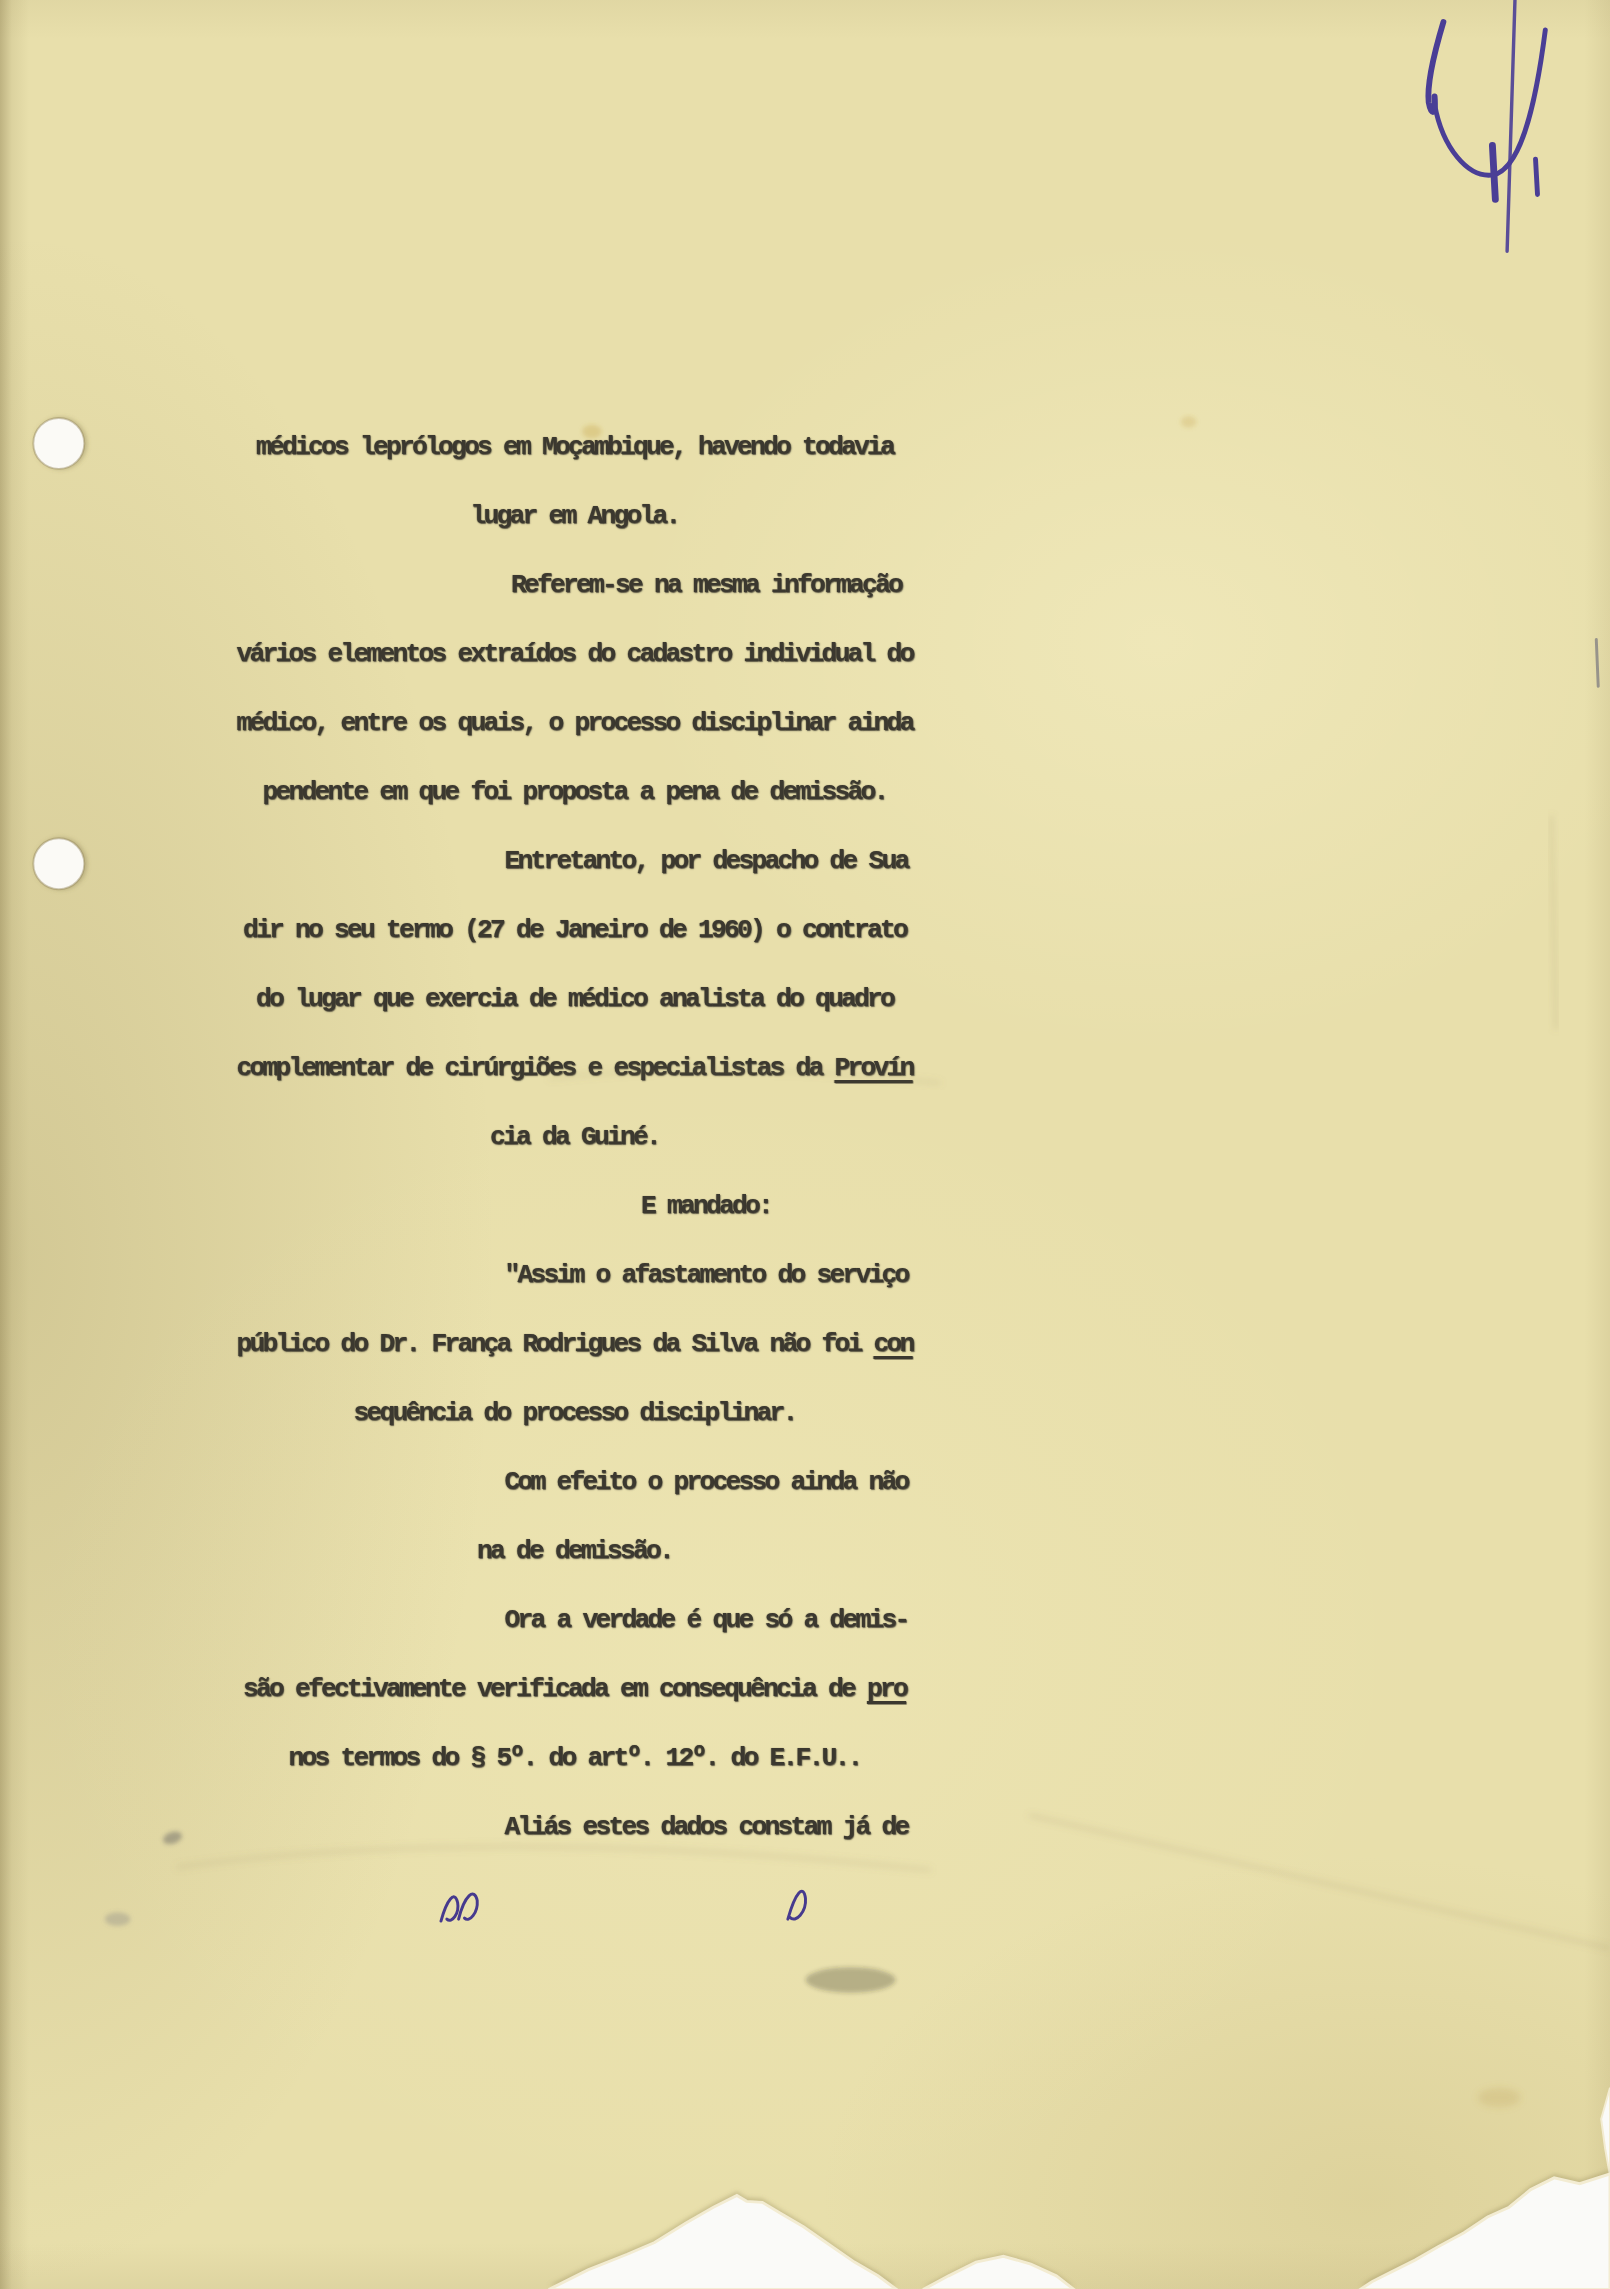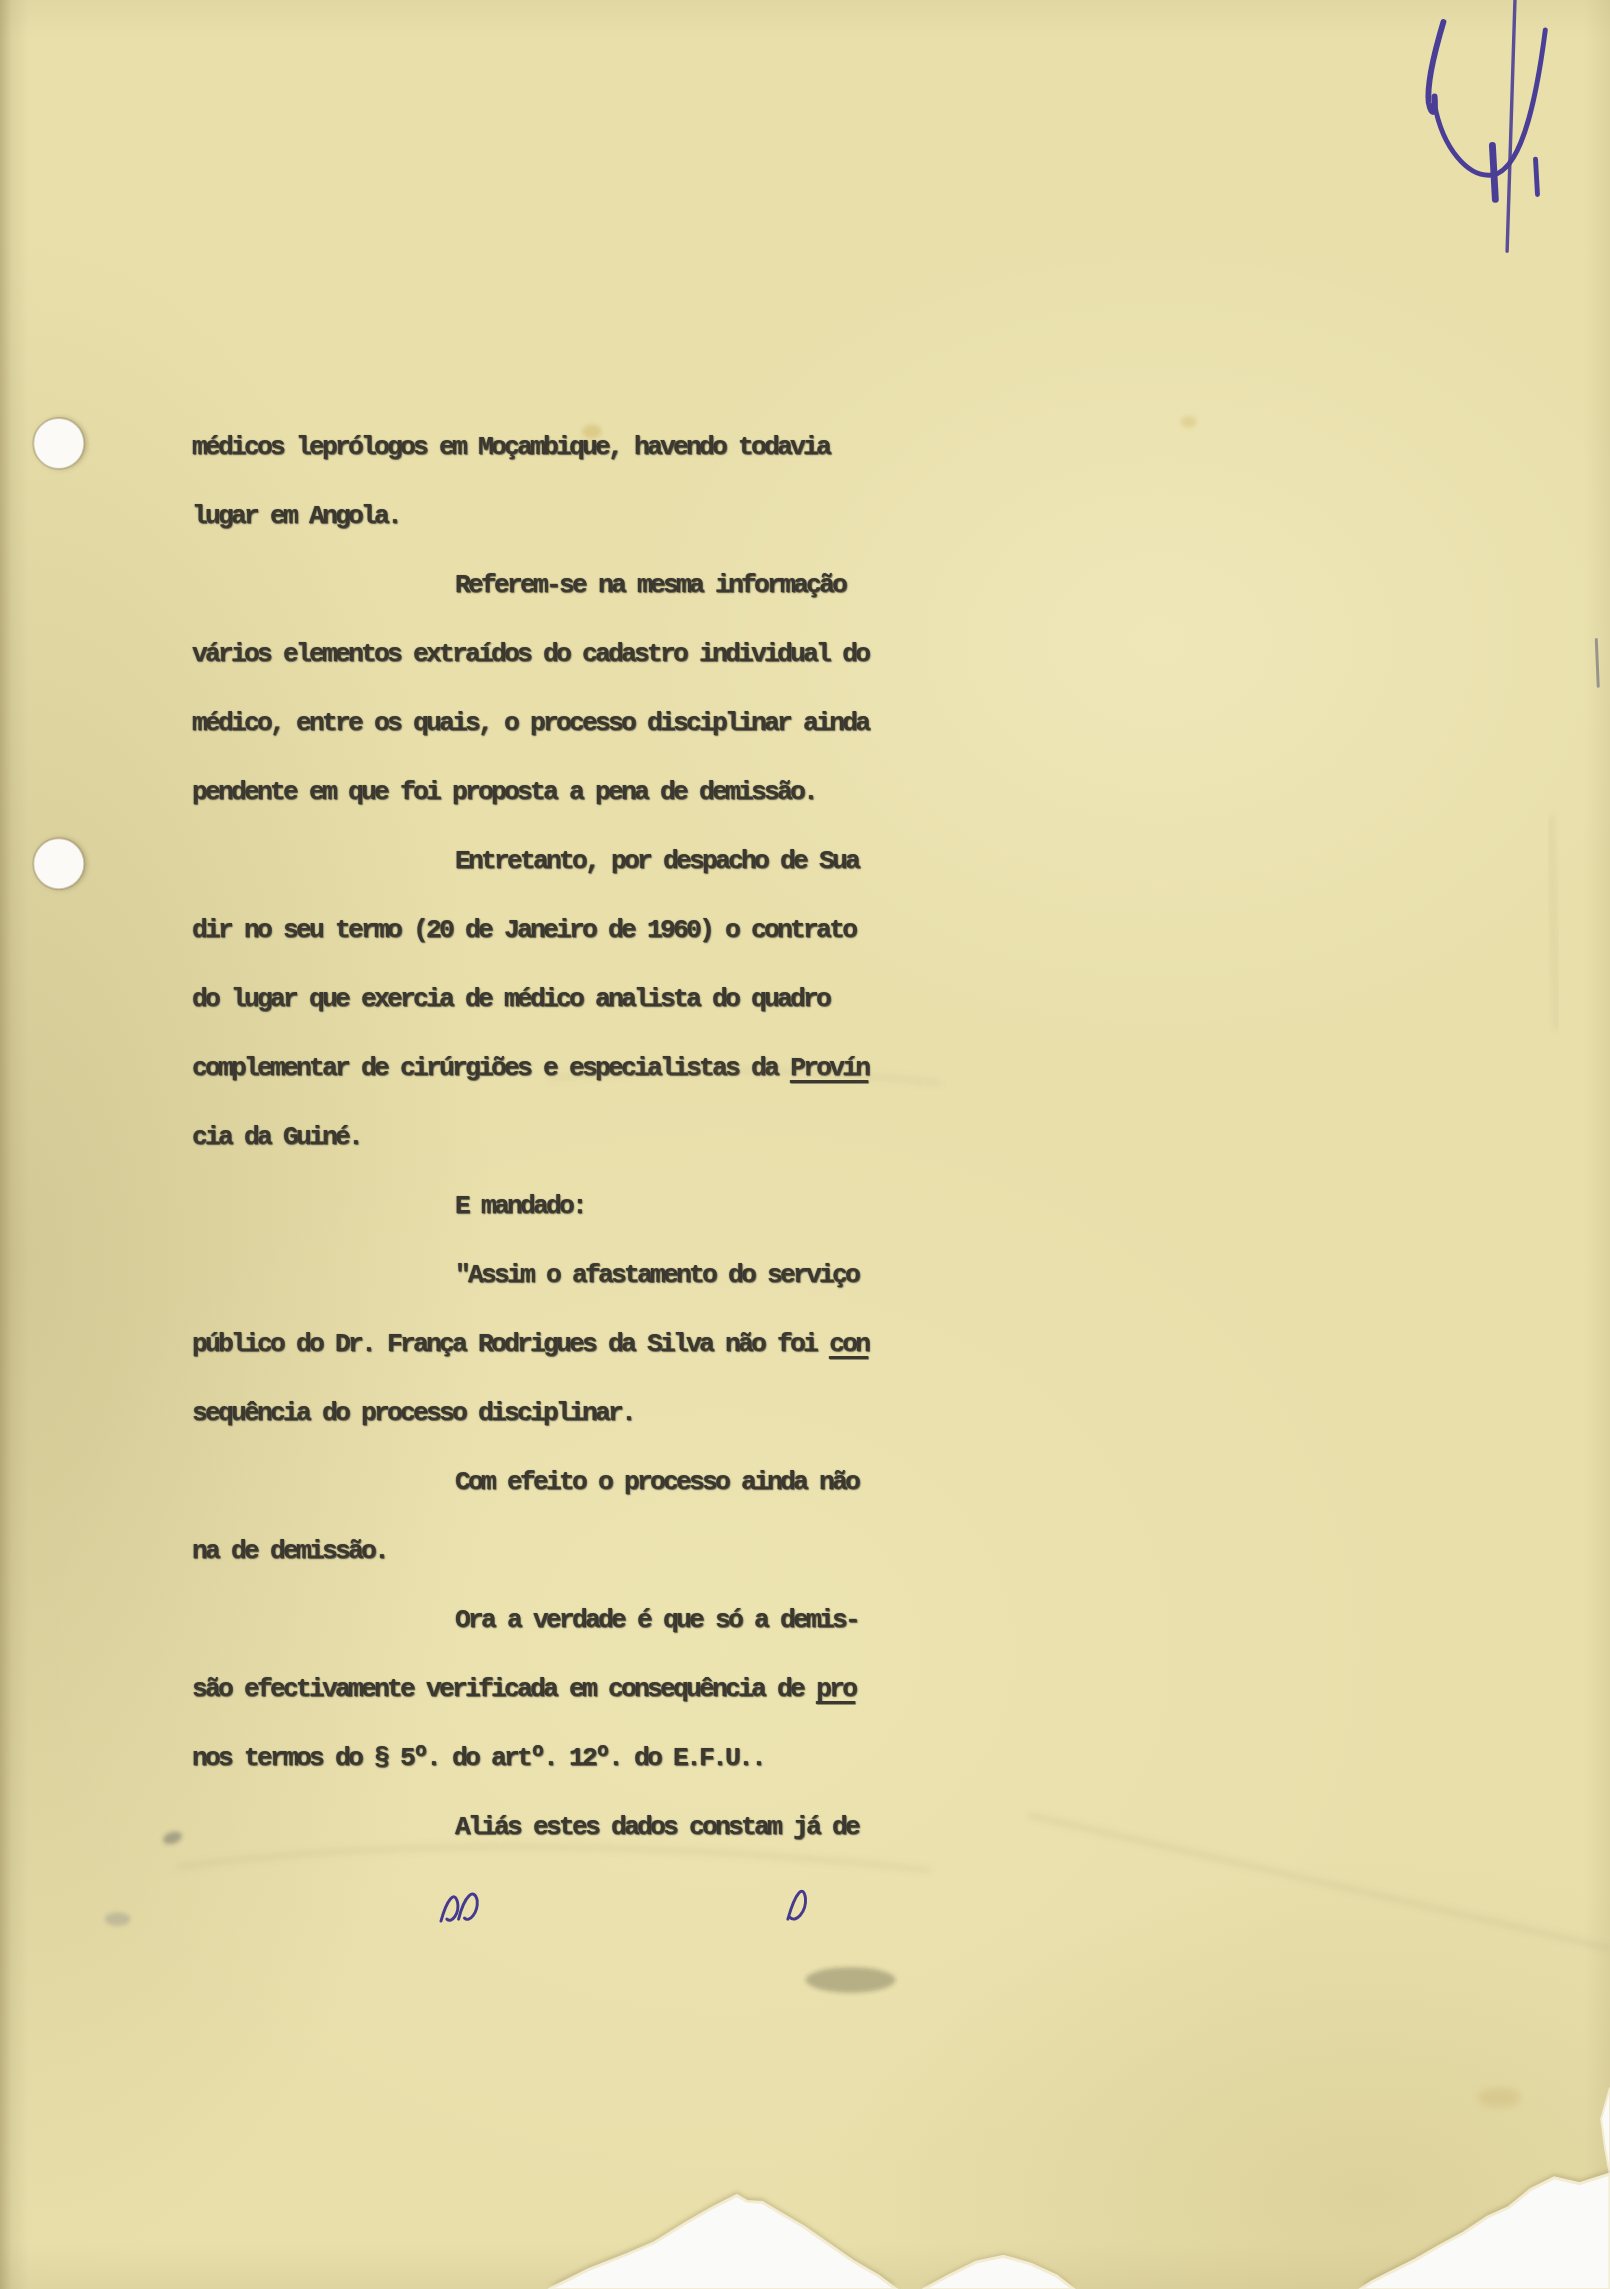--- a/index.html
+++ b/index.html
@@ -14,40 +14,40 @@
       radial-gradient(ellipse 784px 490px at 85% 96%, rgba(190,172,110,0.25), transparent 70%),
       linear-gradient(90deg, rgba(110,95,50,0.35) 0px, rgba(110,95,50,0.10) 11.8px, rgba(110,95,50,0.0) 29px),
       linear-gradient(270deg, rgba(150,135,85,0.14) 0px, rgba(150,135,85,0.0) 25.5px),
       linear-gradient(0deg, rgba(150,135,85,0.12) 0px, rgba(150,135,85,0.0) 47px),
       linear-gradient(180deg, rgba(160,145,95,0.10) 0px, rgba(160,145,95,0.0) 39px);
   }
   
   .typed-text{position:absolute;left:192px;top:431px;width:765px;filter:blur(0.4px);}
   .line{height:69px;white-space:pre;font-weight:700;font-size:26.5px;line-height:33px;
         letter-spacing:-2.9px;color:#3b382f;
-        text-shadow:0.6px 0.6px 1.3px rgba(60,56,46,0.85), -0.5px 0 1px rgba(60,56,46,0.40);}
+        text-shadow:0.6px 0.6px 1.3px rgba(60,56,46,0.85), -0.5px 0 1px rgba(60,56,46,0.40);text-align:center;}
   .line.indent{padding-left:263px;}
   .line u{text-decoration-thickness:2.5px;text-underline-offset:4.9px;}
   .overlay{position:absolute;inset:0;pointer-events:none;}
 </style>
 </head>
 <body>
 
 <div class="stage">
   <div class="paper"></div>
 
   <div class="typed-text">
       <div class="line"><span>médicos leprólogos em Moçambique, havendo todavia</span></div>
       <div class="line"><span>lugar em Angola.</span></div>
       <div class="line indent"><span>Referem-se na mesma informação</span></div>
       <div class="line"><span>vários elementos extraídos do cadastro individual do</span></div>
       <div class="line"><span>médico, entre os quais, o processo disciplinar ainda</span></div>
       <div class="line"><span>pendente em que foi proposta a pena de demissão.</span></div>
       <div class="line indent"><span>Entretanto, por despacho de Sua</span></div>
-      <div class="line"><span>dir no seu termo (20 de Janeiro de 1960) o contrato</span></div>
+      <div class="line"><span>dir no seu termo (27 de Janeiro de 1960) o contrato</span></div>
       <div class="line"><span>do lugar que exercia de médico analista do quadro</span></div>
       <div class="line"><span>complementar de cirúrgiões e especialistas da </span><u>Provín</u></div>
       <div class="line"><span>cia da Guiné.</span></div>
       <div class="line indent"><span>E mandado:</span></div>
       <div class="line indent"><span>"Assim o afastamento do serviço</span></div>
       <div class="line"><span>público do Dr. França Rodrigues da Silva não foi </span><u>con</u></div>
       <div class="line"><span>sequência do processo disciplinar.</span></div>
       <div class="line indent"><span>Com efeito o processo ainda não</span></div>
       <div class="line"><span>na de demissão.</span></div>
       <div class="line indent"><span>Ora a verdade é que só a demis-</span></div>

